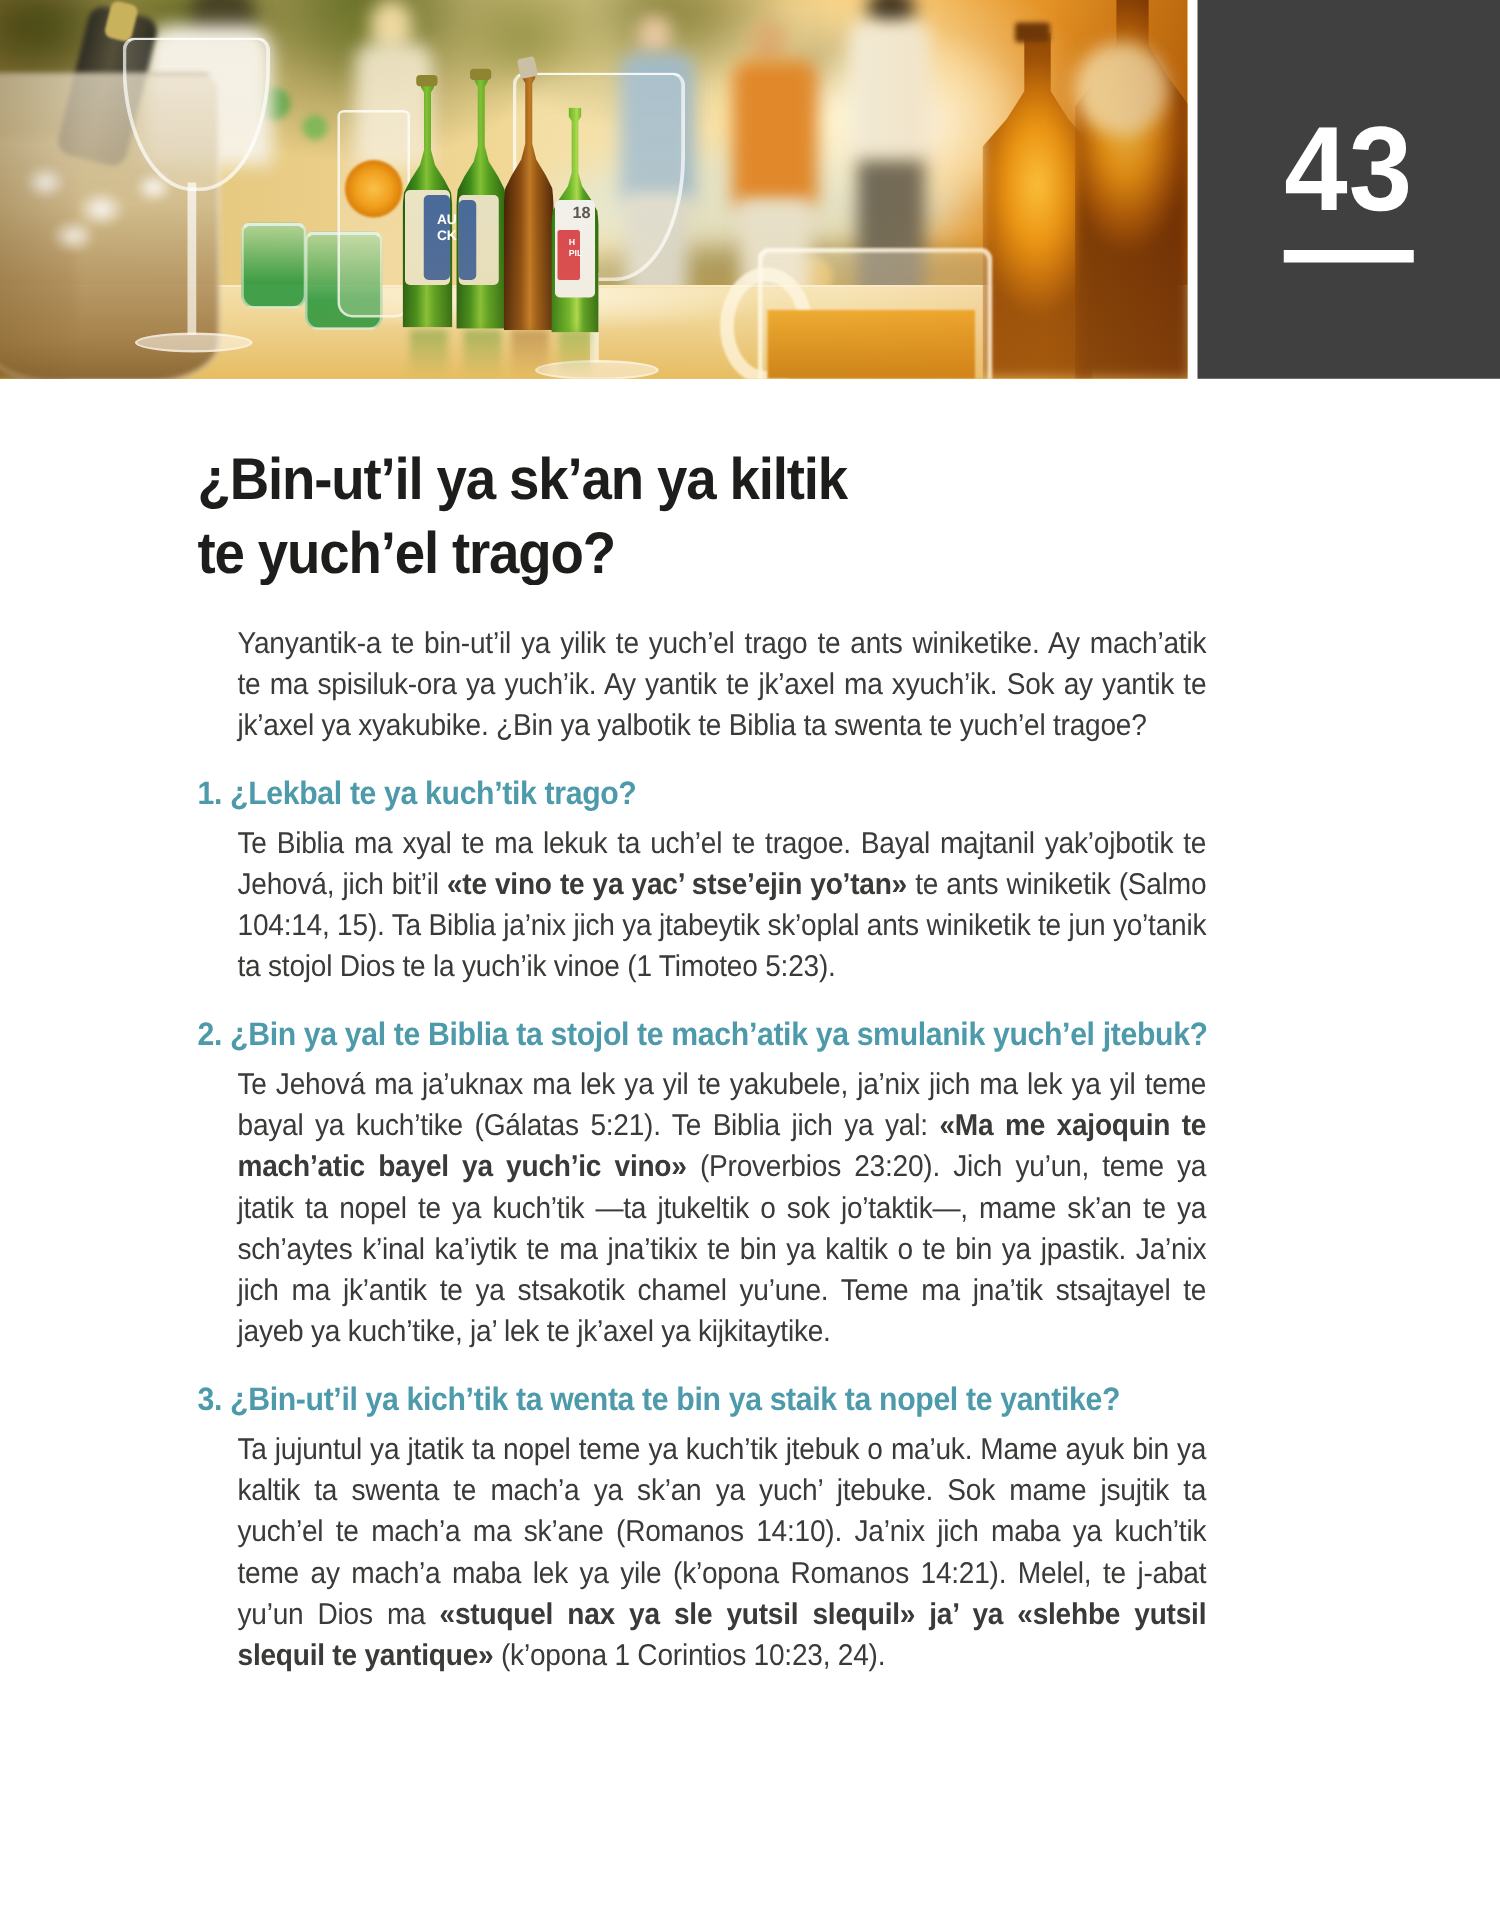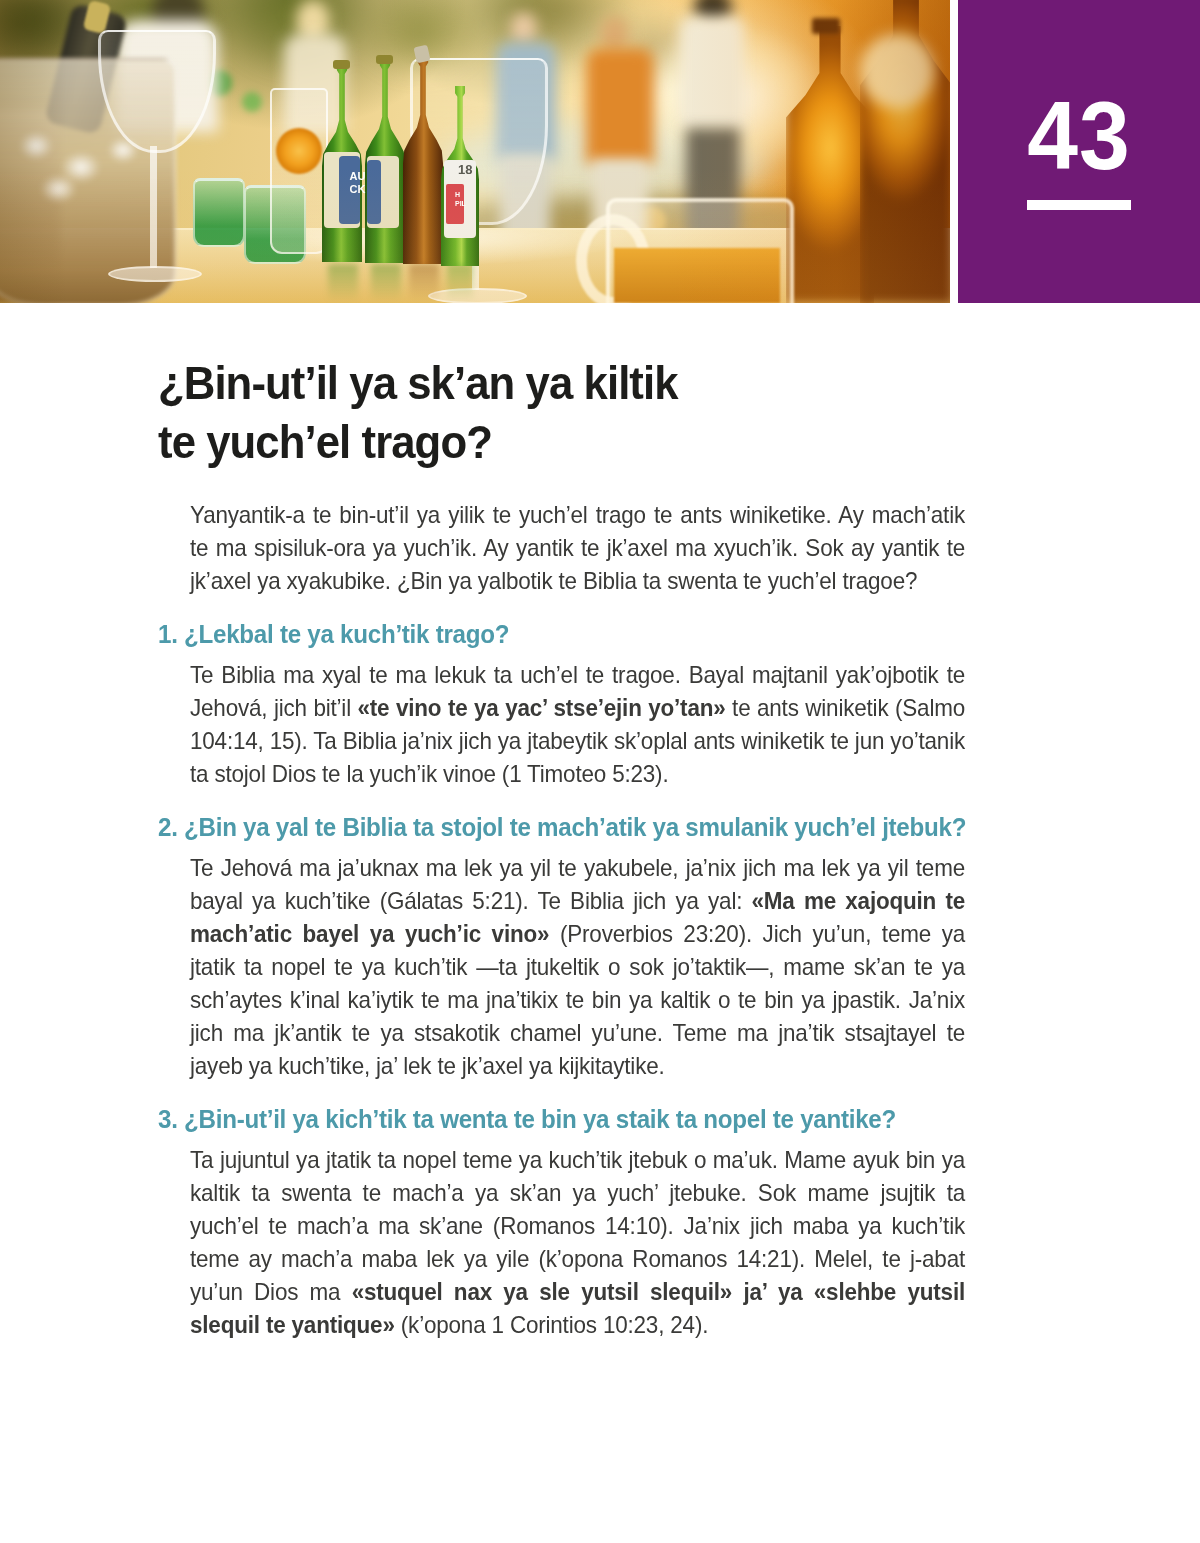--- a/index.html
+++ b/index.html
@@ -229,21 +229,21 @@
     <div class="refl r1"></div>
     <div class="refl r2"></div>
     <div class="refl r3"></div>
     <div class="refl r4"></div>
     <div class="mug-handle"></div>
     <div class="mug"></div>
     <div class="beer"></div>
     <div class="ph-warm"></div>
   </div>
 
-  <div class="chapter" style="background: #701a75;">
+  <div class="chapter" style="background: #404040;">
     <div class="chapter-number">43</div>
     <div class="chapter-rule"></div>
   </div>
 
   <div class="content">
     <div class="title">
       <div>¿Bin-ut’il ya sk’an ya kiltik</div>
       <div>te yuch’el trago?</div>
     </div>
 

